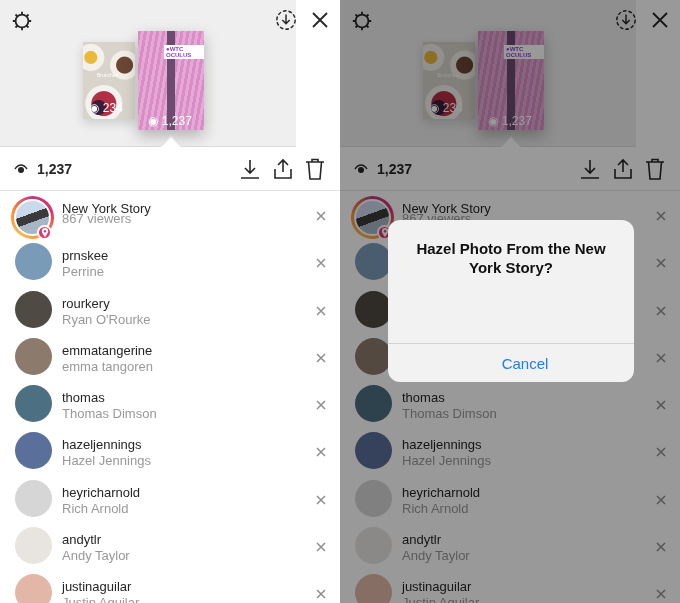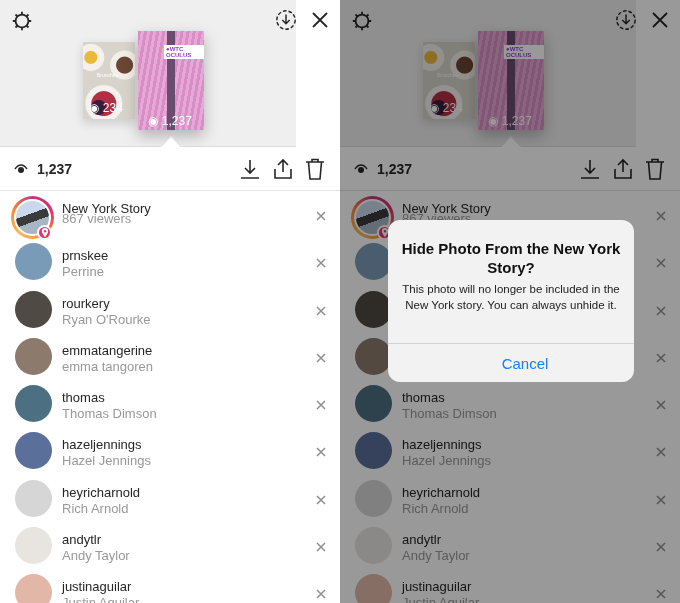--- a/index.html
+++ b/index.html
@@ -380,18 +380,17 @@
               <path d="M3 3l8 8M11 3l-8 8"></path>
             </svg>
     </div>
   </div>
 </div>
   </div>
 <div class="overlay"></div>
 </div>
 
 <div class="alert">
-  <div class="alert-title">Hide Photo From the New York Story?</div>
-  <div class="alert-msg">This photo will no longer be included in the New York story. You can always unhide it.</div>
+  <div class="alert-title">Hazel Photo From the New York Story?</div>
   <div class="alert-btns">
     <div class="alert-btn">Cancel</div>
   </div>
 </div>
 
 </body></html>

